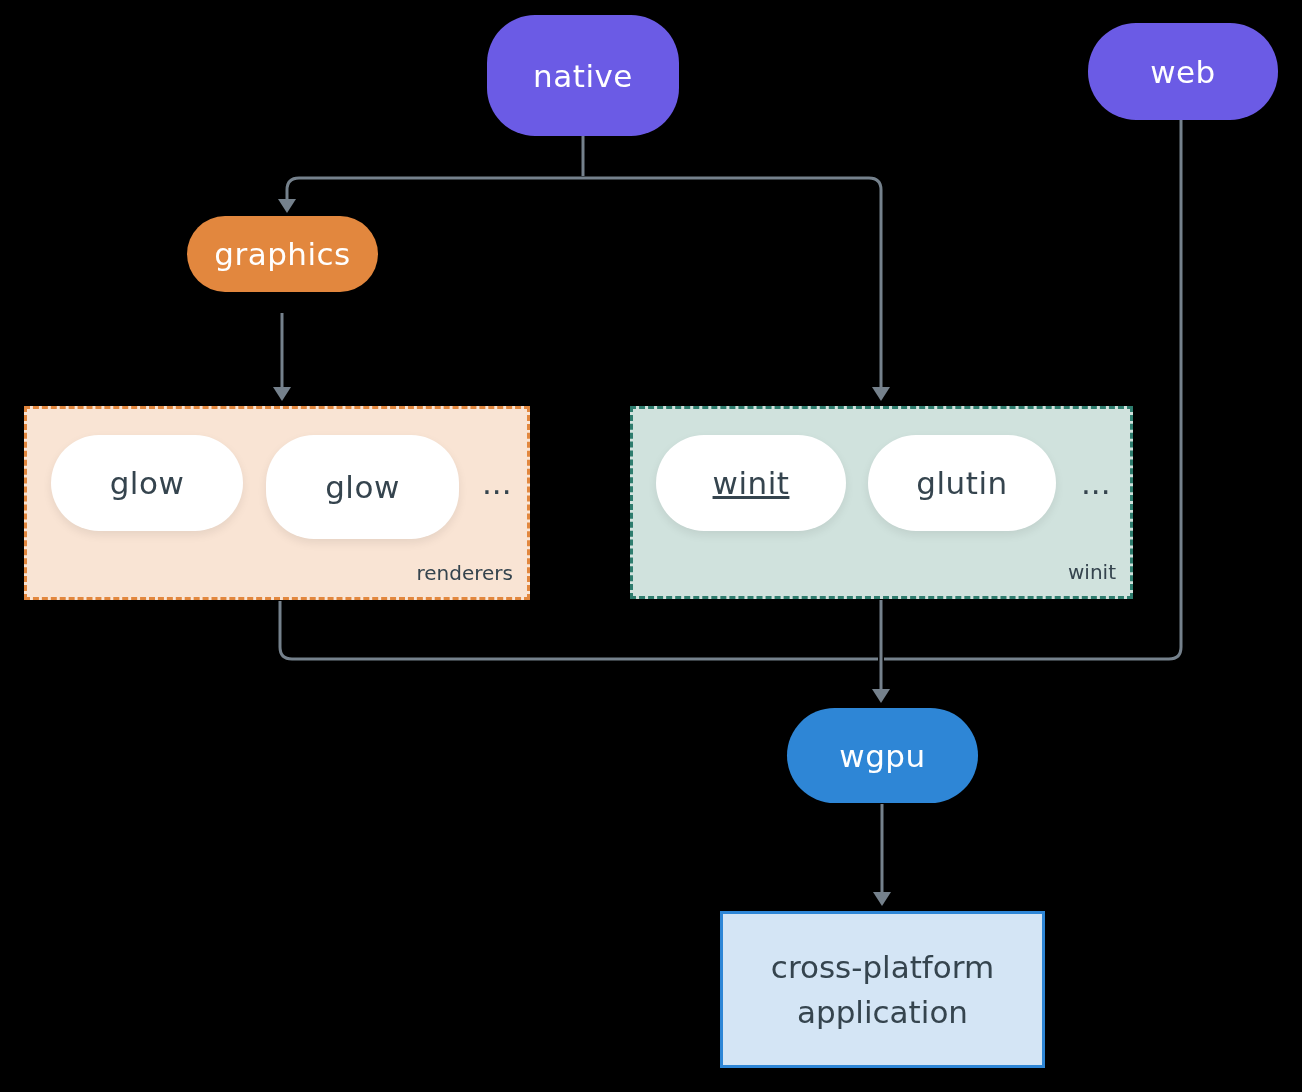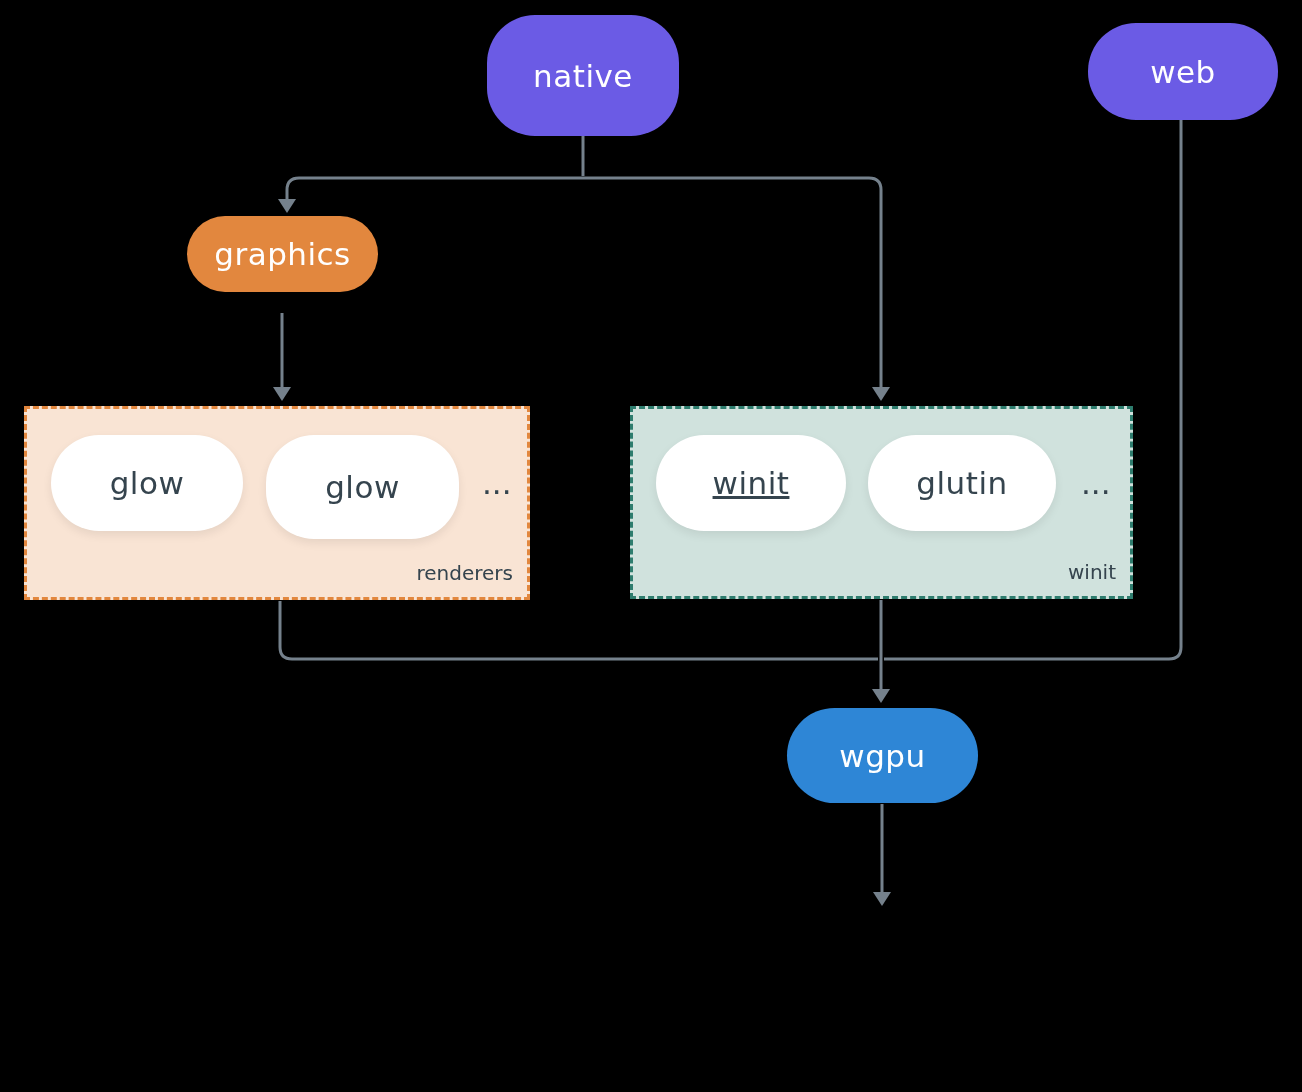--- a/index.html
+++ b/index.html
@@ -152,14 +152,18 @@
       <span>glutin</span>
     </div>
     <div class="ellipsis" style="left:448px;">...</div>
     <div class="group-label">winit</div>
   </div>
 
   <div class="pill blue" style="left:787px; top:708px; width:191px; height:95px;">
     <span>wgpu</span>
   </div>
 
+  <div class="app-box">
+    <span>cross-platform</span>
+    <span>application</span>
+  </div>
 
 </div>
 
 </body></html>

